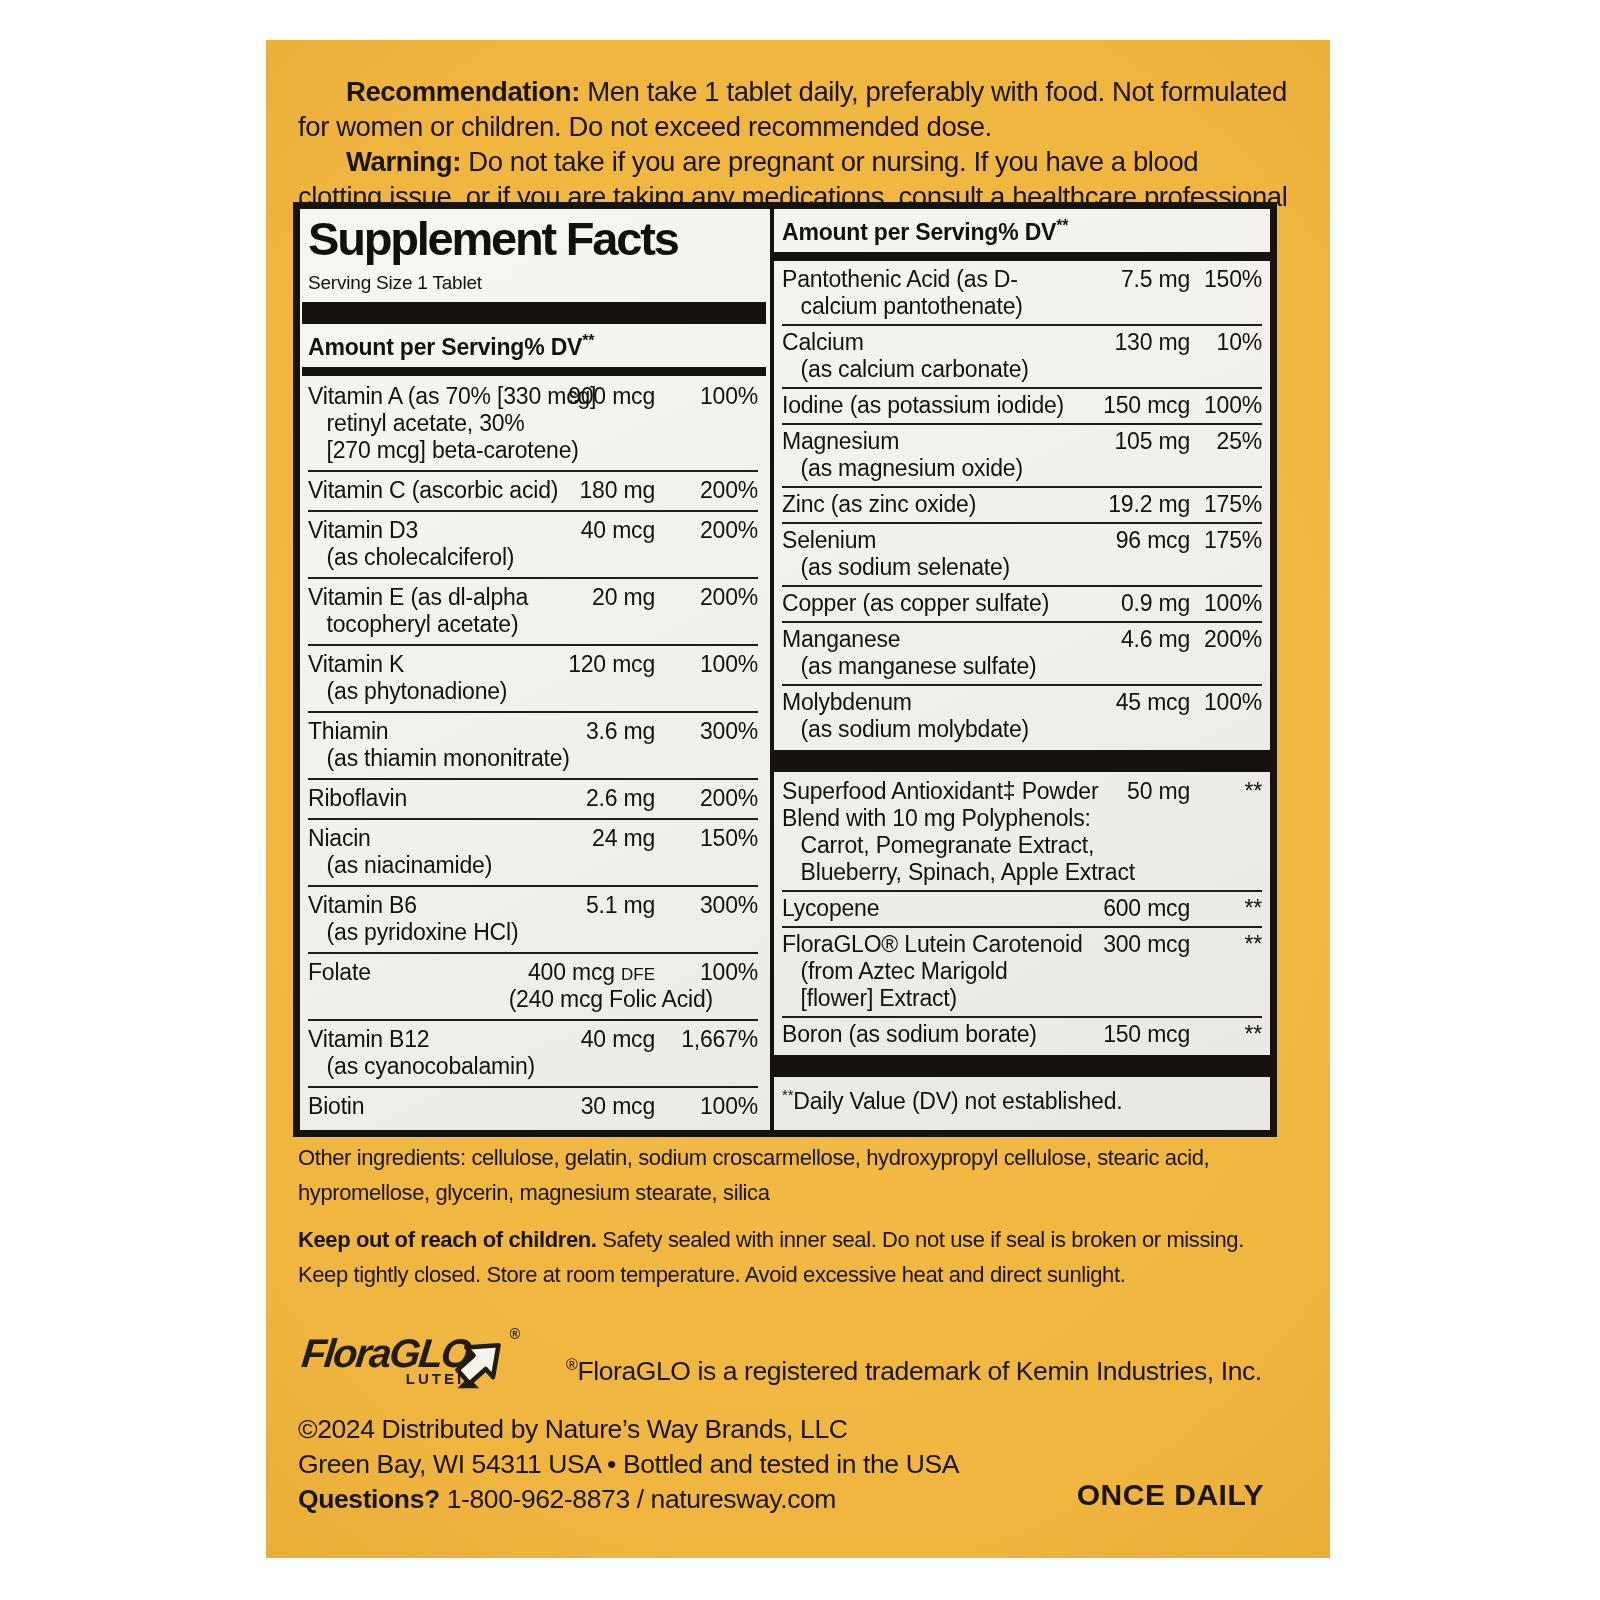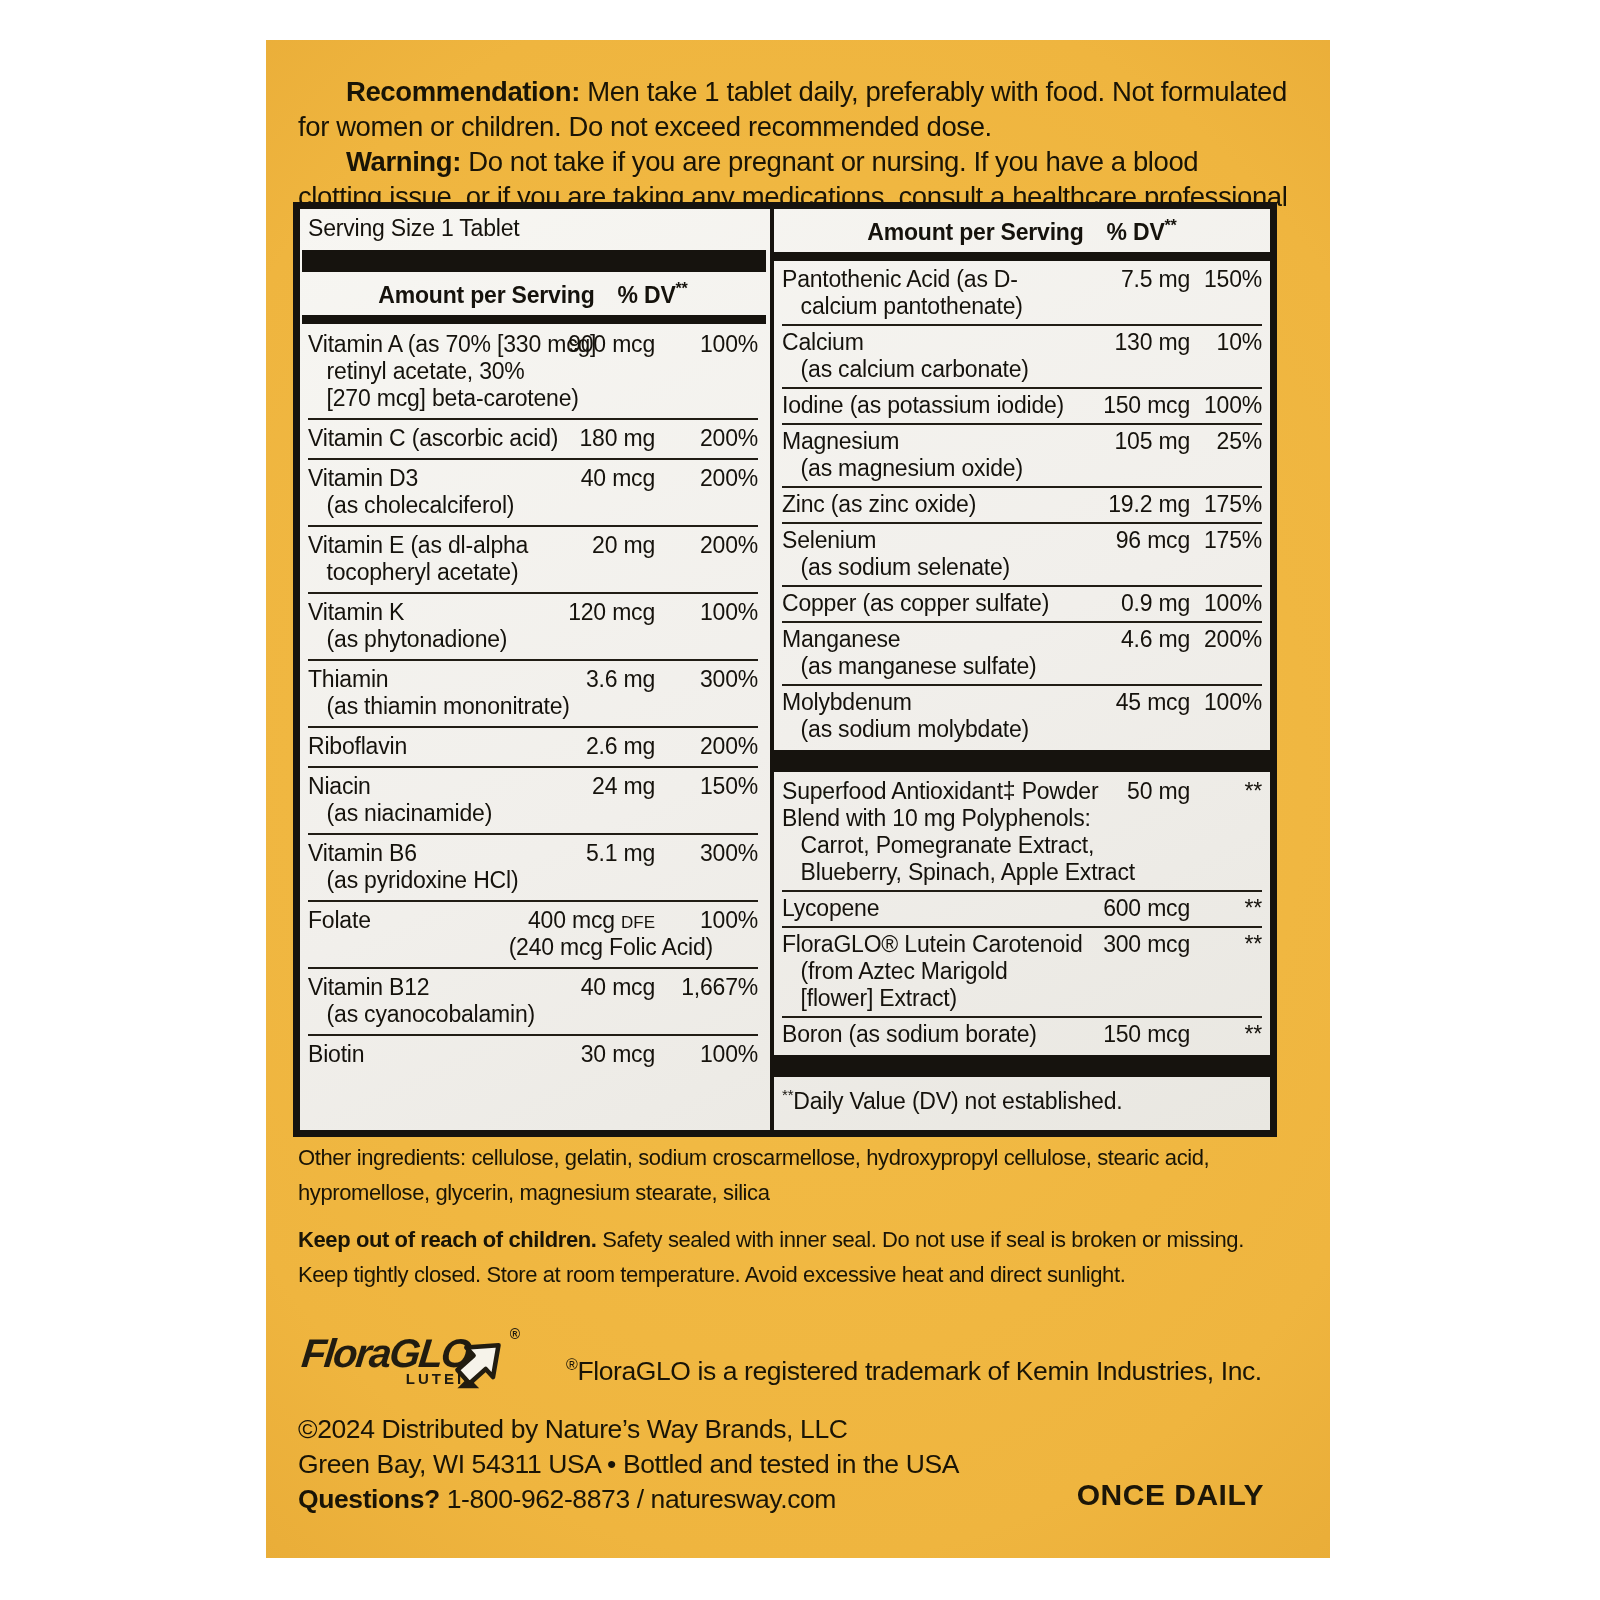--- a/index.html
+++ b/index.html
@@ -20,27 +20,27 @@
   .facts-box {
     position:absolute; left:27px; top:162px; width:984px; height:935px;
     border:7px solid #16130e; background:linear-gradient(155deg, #f7f6f2 0%, #f1efeb 55%, #e9e7e1 100%);
     display:flex; overflow:hidden; color:#15120c;
   }
   .col-left  { width:470px; padding:0 12px 0 8px; flex:none; }
   .col-divider { width:4px; background:#16130e; flex:none; }
   .col-right { flex:1; padding:0 8px; }
 
   .facts-title { padding-top:2px; font-size:47px; font-weight:bold; letter-spacing:-2.2px; white-space:nowrap; color:#12100a; }
-  .serving { margin-top:6px; font-size:23px; letter-spacing:-0.2px; }
+  .serving { margin-top:6px; font-size:19px; letter-spacing:-0.2px; }
   .bar-thick { height:22px; background:#16130e; margin:8px -8px 0 -6px; }
   .bar-md    { height:9px;  background:#16130e; margin:0 -8px 2px -6px; }
   .col-right .bar-thick { margin:3px -8px; }
   .col-right .bar-md { margin:0 -8px 2px -8px; }
 
-  .col-head { display:flex; justify-content:center; align-items:flex-end; font-size:23px; font-weight:bold; padding:8px 0 6px; letter-spacing:-0.2px;gap:23px; }
+  .col-head { display:flex; justify-content:flex-start; align-items:flex-end; font-size:23px; font-weight:bold; padding:8px 0 6px; letter-spacing:-0.2px; }
   .col-head sup { font-size:16px; }
 
   .rows { }
   .row { position:relative; font-size:23px; line-height:27px; letter-spacing:-0.2px; border-bottom:2px solid #211d15; padding:5px 0 6px; }
   .col-right .row { padding:3px 0 4px; }
   .rows .row:last-child { border-bottom:none; }
   .nm { white-space:pre-wrap; }
   .amt { position:absolute; top:5px; right:103px; white-space:nowrap; }
   .dv  { position:absolute; top:5px; right:0; white-space:nowrap; }
   .col-right .amt { top:3px; right:72px; }
@@ -74,20 +74,21 @@
   <div class="panel">
 
     <div class="notices">
       <p><b>Recommendation:</b> <span>Men take 1 tablet daily, preferably with food. Not formulated for women or children. Do not exceed recommended dose.</span></p>
       <p><b>Warning:</b> <span>Do not take if you are pregnant or nursing. If you have a blood clotting issue, or if you are taking any medications, consult a healthcare professional before use.</span></p>
     </div>
 
     <div class="facts-box">
 
       <div class="col-left">
+        <div class="facts-title">Supplement Facts</div>
         <div class="serving">Serving Size 1 Tablet</div>
         <div class="bar-thick"></div>
         <div class="col-head">
           <span>Amount per Serving</span>
           <span><span>% DV</span><sup>**</sup></span>
         </div>
         <div class="bar-md"></div>
         <div class="rows">
 
             <div class="row">

